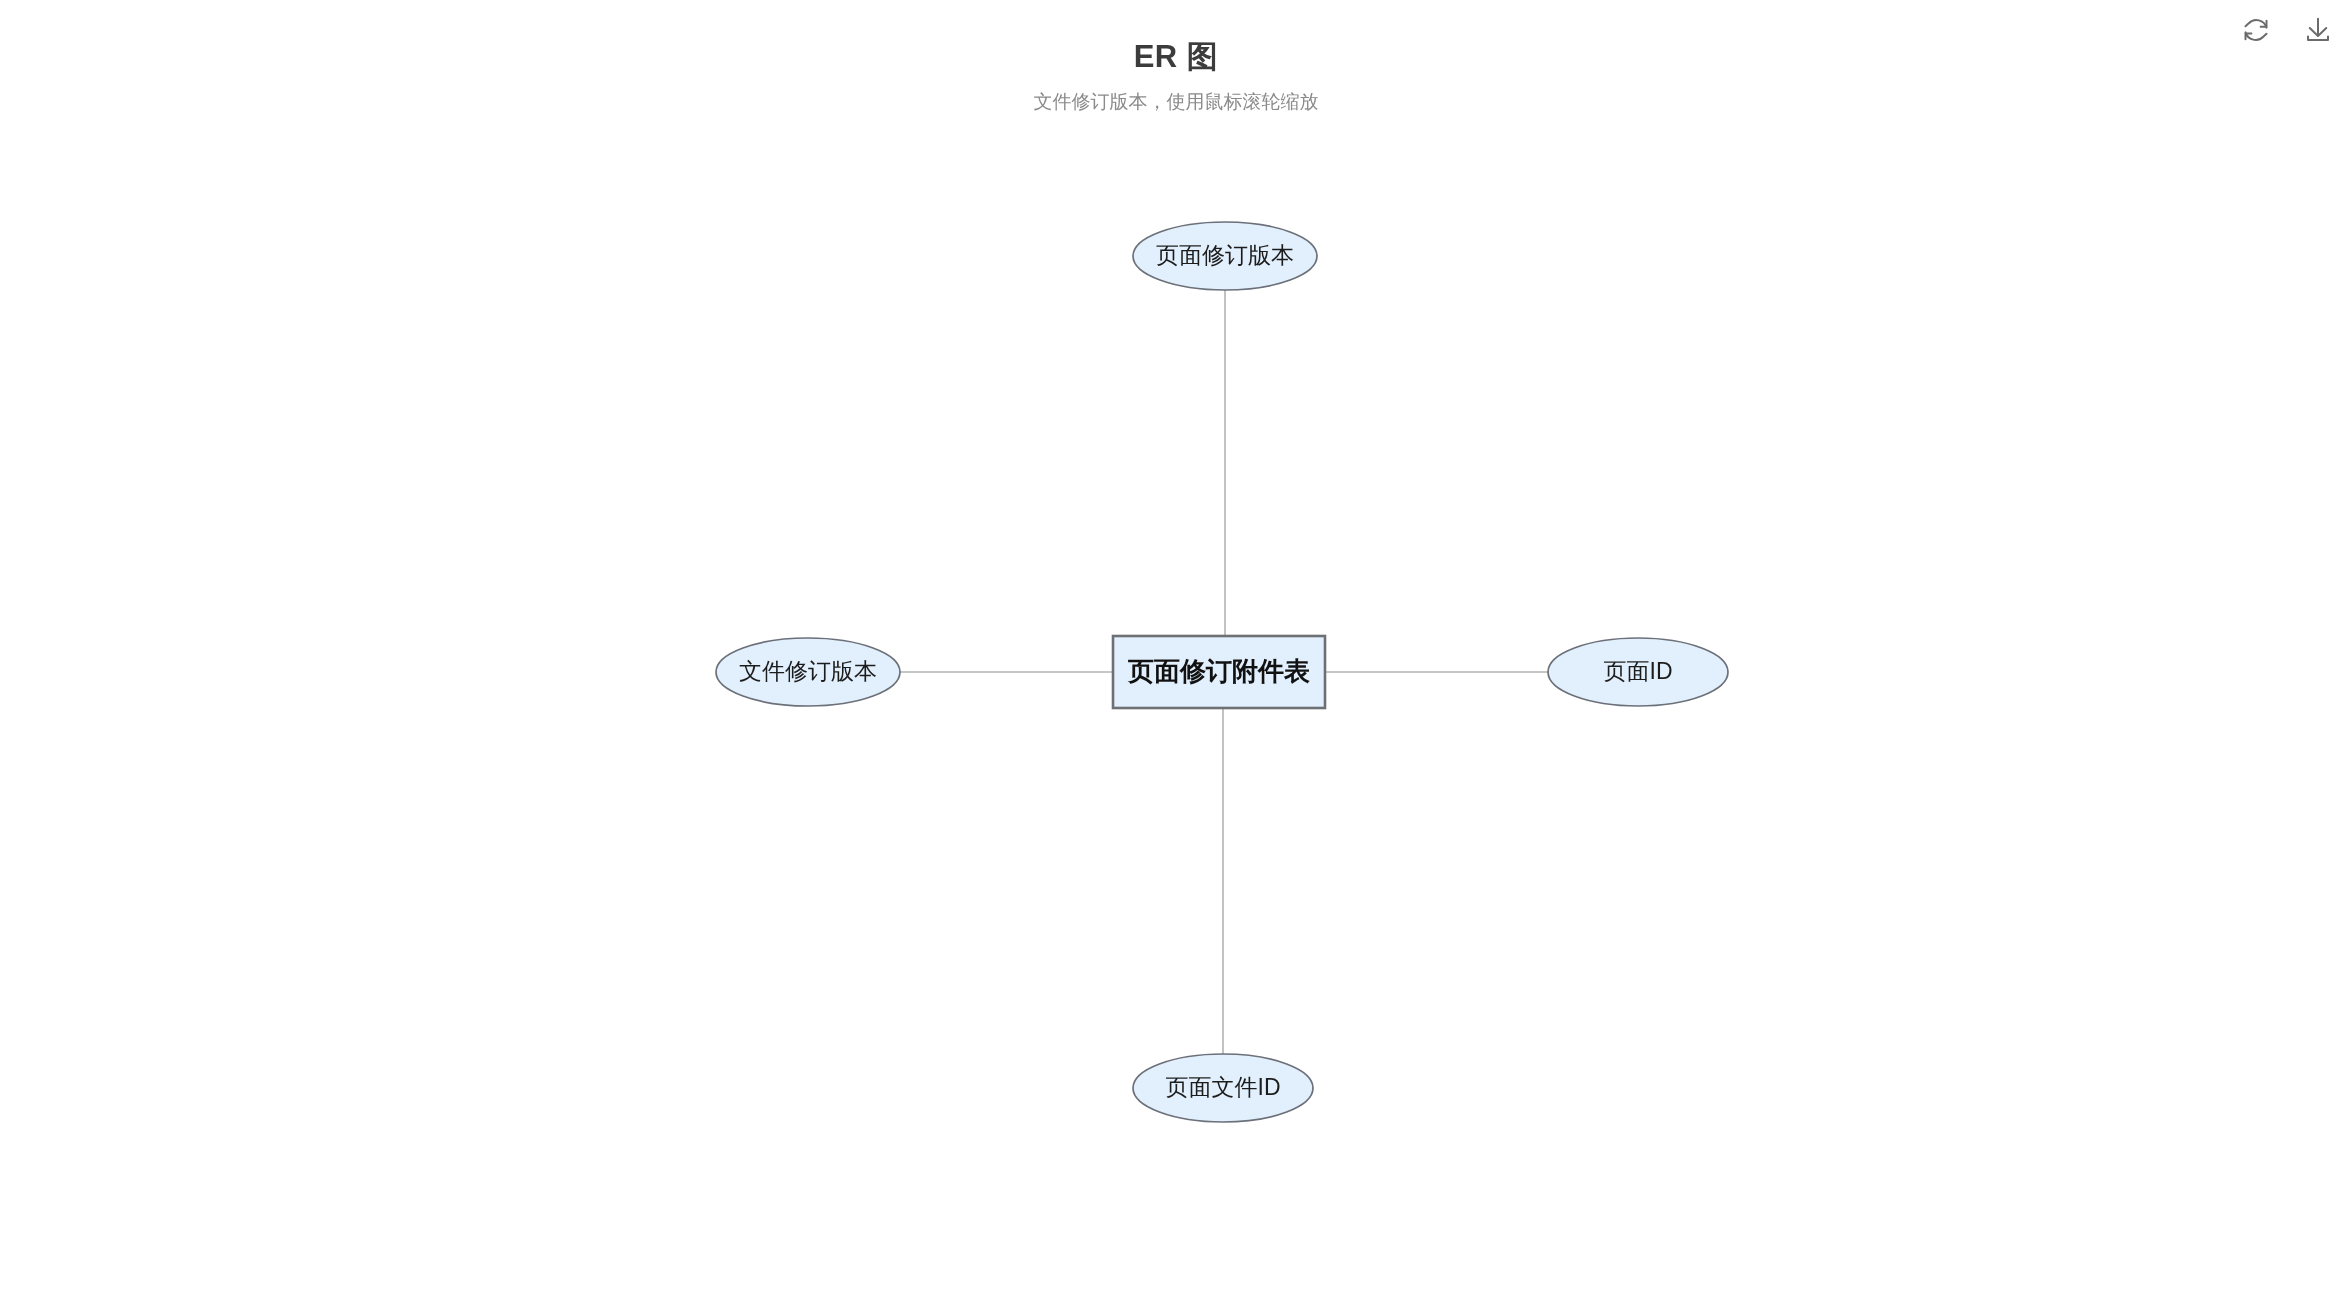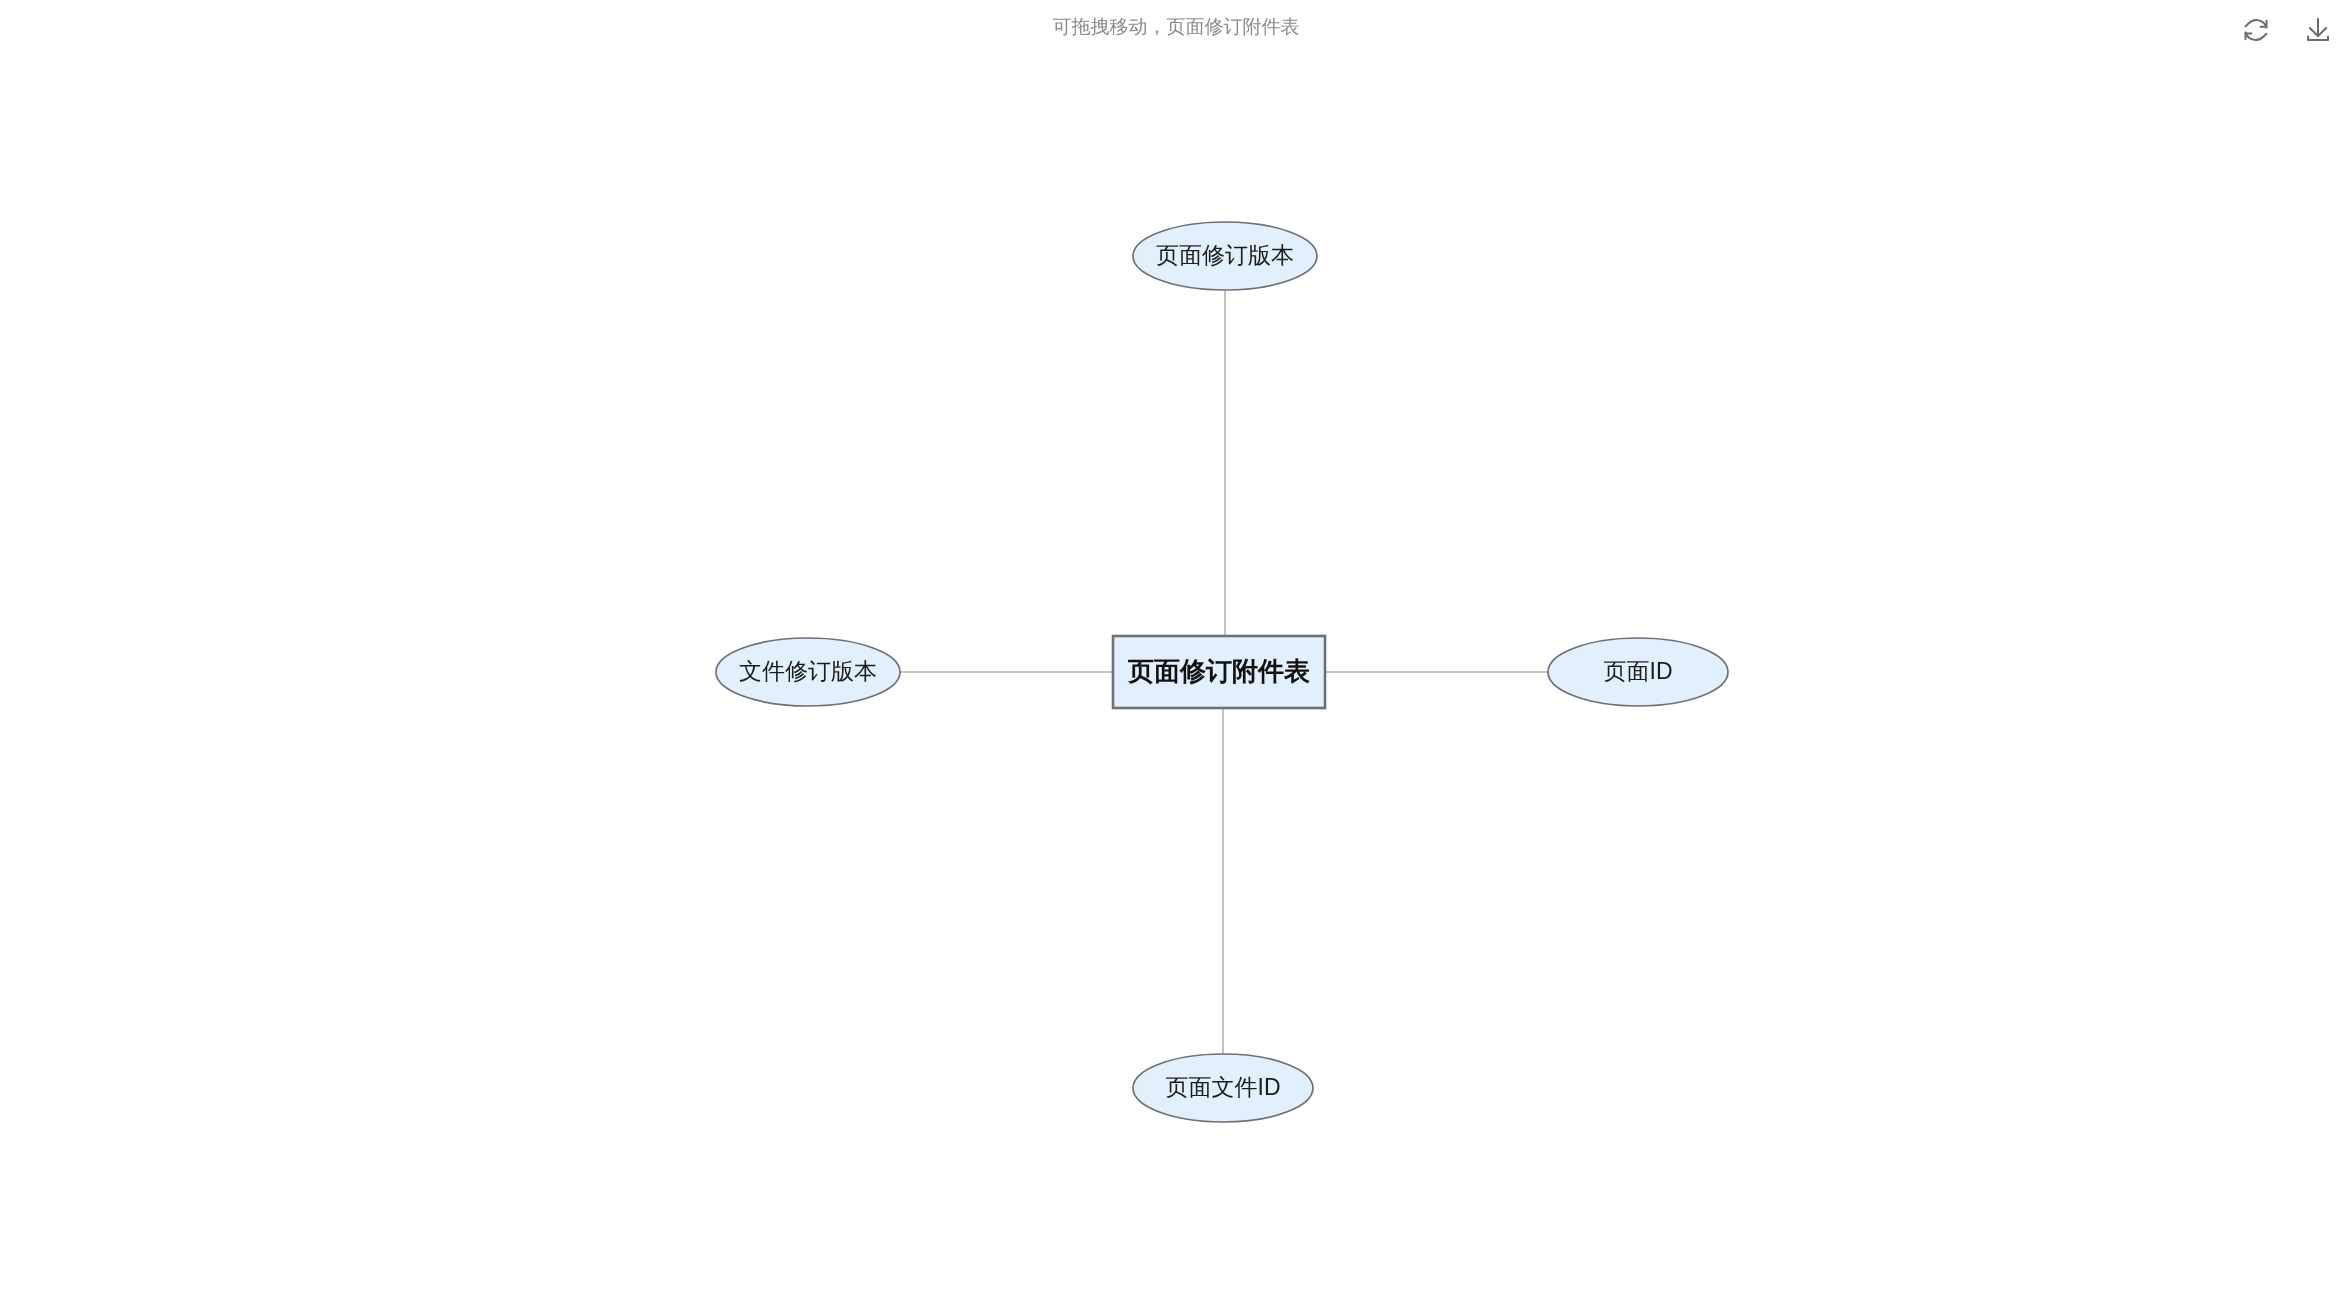--- a/index.html
+++ b/index.html
@@ -132,21 +132,22 @@
       <svg width="30" height="30" viewBox="0 0 24 24" fill="none" stroke="#6b6b6b" stroke-width="1.6" stroke-linecap="round" stroke-linejoin="round">
         <line x1="12" y1="3" x2="12" y2="16.2"></line>
         <polyline points="5.4,10.4 12,16.8 18.6,10.4"></polyline>
         <polyline points="4,17.2 4,20 20,20 20,17.2"></polyline>
       </svg>
     </span>
   </button>
 </div>
 
 <div class="header">
-  <p class="page-subtitle">可拖拽移动，页面修订附件表</p>
+  <h1 class="page-title">ER 图</h1>
+  <p class="page-subtitle">文件修订版本，使用鼠标滚轮缩放</p>
 </div>
 
 <div class="canvas">
   <svg id="er-svg" width="2352" height="1300">
       <g>
         <line x1="1225" y1="290" x2="1225" y2="672" class="edge" stroke="#b3b3b3"></line>
         <line x1="900" y1="672" x2="1219" y2="672" class="edge" stroke="#b3b3b3"></line>
         <line x1="1325" y1="672" x2="1548" y2="672" class="edge" stroke="#b3b3b3"></line>
         <line x1="1223" y1="672" x2="1223" y2="1054" class="edge" stroke="#b3b3b3"></line>
       </g>

